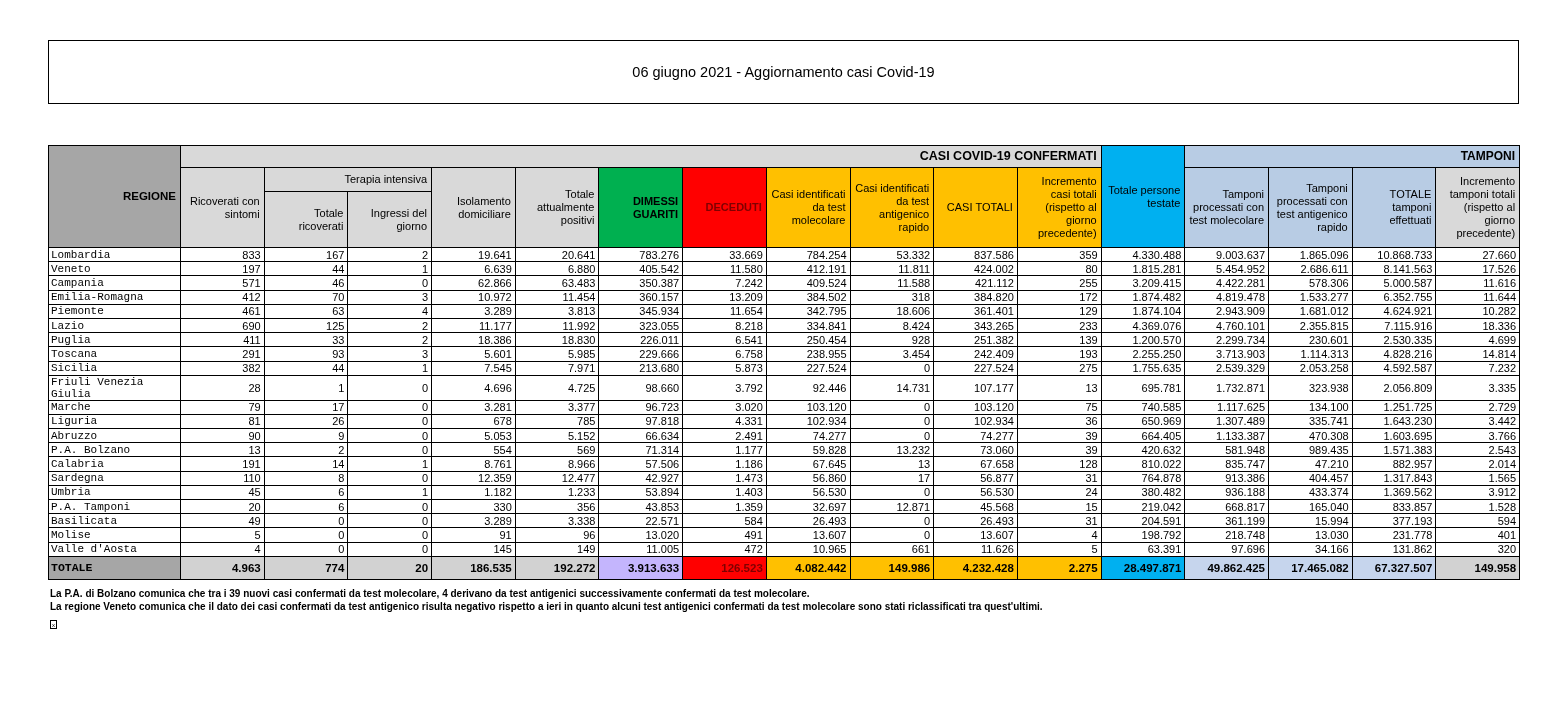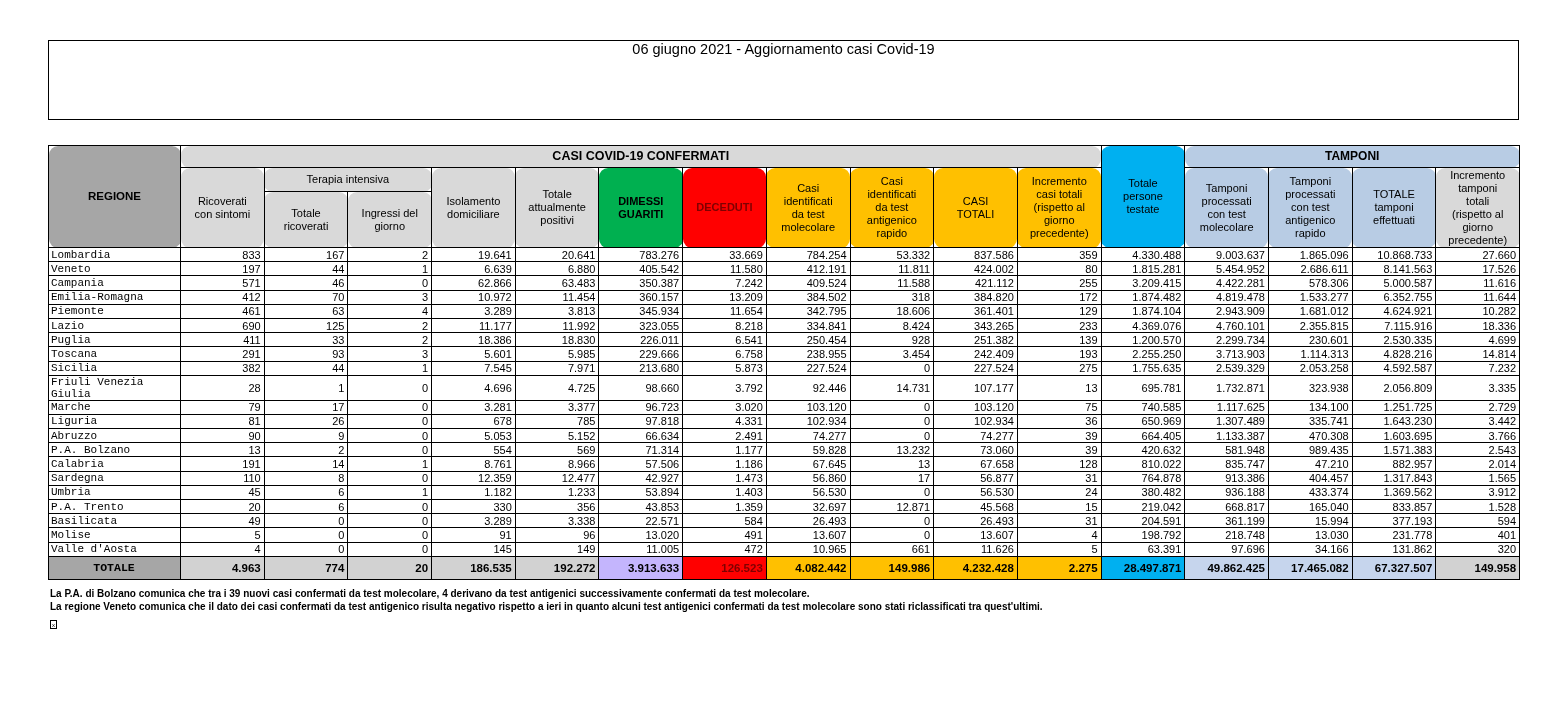--- a/index.html
+++ b/index.html
@@ -7,44 +7,43 @@
   body {
     width: 1567px; height: 716px;
     background: #ffffff;
     font-family: "Liberation Sans", sans-serif;
     color: #000;
     position: relative;
     overflow: hidden;
   }
   .title-box {
     position: absolute; left: 48px; top: 40px;
-    width: 1471px; height: 80px;
+    width: 1471px; height: 64px;
     border: 1px solid #000;
-    display: flex; justify-content: space-evenly;
+    display: flex; flex-direction: column; justify-content: space-evenly;
     text-align: center; font-size: 14.5px;
   }
   table.covid-table {
     position: absolute; left: 48px; top: 145px;
     width: 1471px;
     border-collapse: collapse; table-layout: fixed;
     border: 1px solid #000;
   }
   th, td {
     border: 1px solid #000;
     padding: 0 3px;
     overflow: hidden;
     font-size: 11px;
   }
   thead th {
     font-weight: normal;
-    text-align: center;
+    text-align: right;
     background: #D9D9D9;
     line-height: 13px;
-    padding: 0 10px;
-    border-radius: 9px;
+    padding: 0 4px;
   }
   tr.hrow-1 th { height: 22px; }
   tr.hrow-2 th { height: 24px; }
   tr.hrow-3 th { height: 56px; }
   th.regione-hdr { background: #A6A6A6; font-weight: bold; font-size: 11.5px; }
   th.band-casi { background: #D9D9D9; font-weight: bold; font-size: 12.5px; }
   th.band-tamponi { background: #B8CCE4; font-weight: bold; font-size: 12px; }
   th.hdr-green { background: #00B050; font-weight: bold; }
   th.hdr-red { background: #FF0000; font-weight: bold; color: #7F0000; }
   th.hdr-orange { background: #FFC000; }
@@ -52,21 +51,21 @@
   th.hdr-lblue { background: #B8CCE4; }
   th.hdr-lgray { background: #D9D9D9; }
   tbody td {
     height: 14.2px;
     line-height: 12px;
     text-align: right;
     background: #fff;
   }
   tbody td.region-cell { text-align: left; padding-left: 2px; font-family: Liberation Mono, monospace; }
   tr.total-row td { font-weight: bold; height: 23px; font-size: 11.5px; }
-  tr.total-row td.tot-region { background: #A6A6A6; text-align: center; }
+  tr.total-row td.tot-region { background: #A6A6A6; }
   tr.total-row td.tot-gray   { background: #D2D2D2; }
   tr.total-row td.tot-green  { background: #c4b5fd; }
   tr.total-row td.tot-red    { background: #FF0000; color: #7F0000; }
   tr.total-row td.tot-orange { background: #FFC000; }
   tr.total-row td.tot-cyan   { background: #00B0F0; }
   tr.total-row td.tot-lblue  { background: #C6D5ED; }
   .notes {
     position: absolute; left: 50px; top: 588px; width: 1450px;
   }
   .notes-title { font-size: 12px; margin-bottom: 20px; }
@@ -437,21 +436,21 @@
         <td>0</td>
         <td>56.530</td>
         <td>24</td>
         <td>380.482</td>
         <td>936.188</td>
         <td>433.374</td>
         <td>1.369.562</td>
         <td>3.912</td>
       </tr>
       <tr>
-        <td class="region-cell">P.A. Trento</td>
+        <td class="region-cell">P.A. Tamponi</td>
         <td>20</td>
         <td>6</td>
         <td>0</td>
         <td>330</td>
         <td>356</td>
         <td>43.853</td>
         <td>1.359</td>
         <td>32.697</td>
         <td>12.871</td>
         <td>45.568</td>

